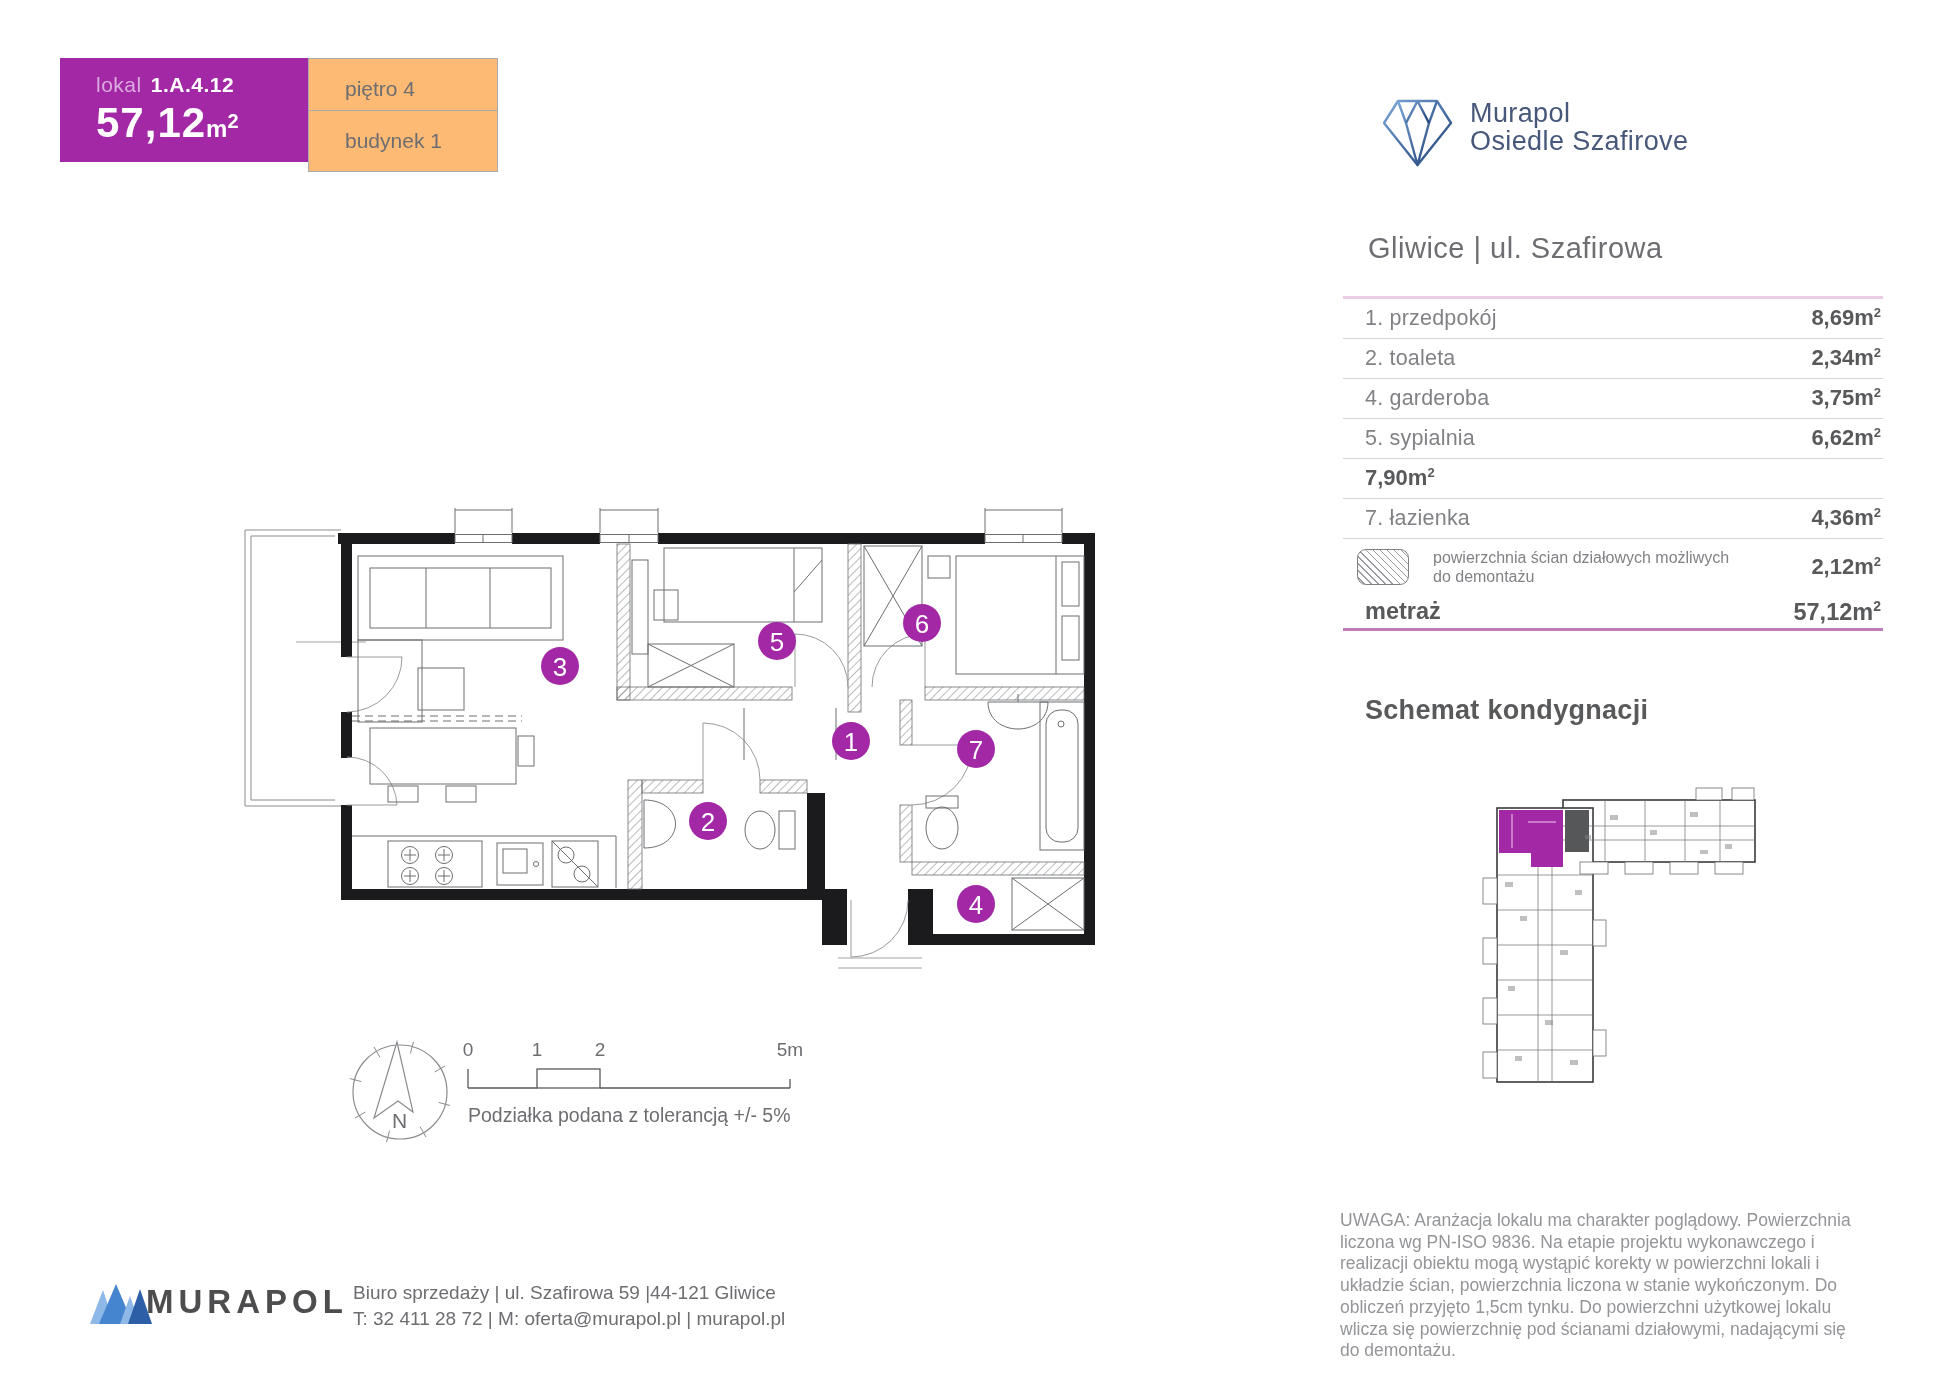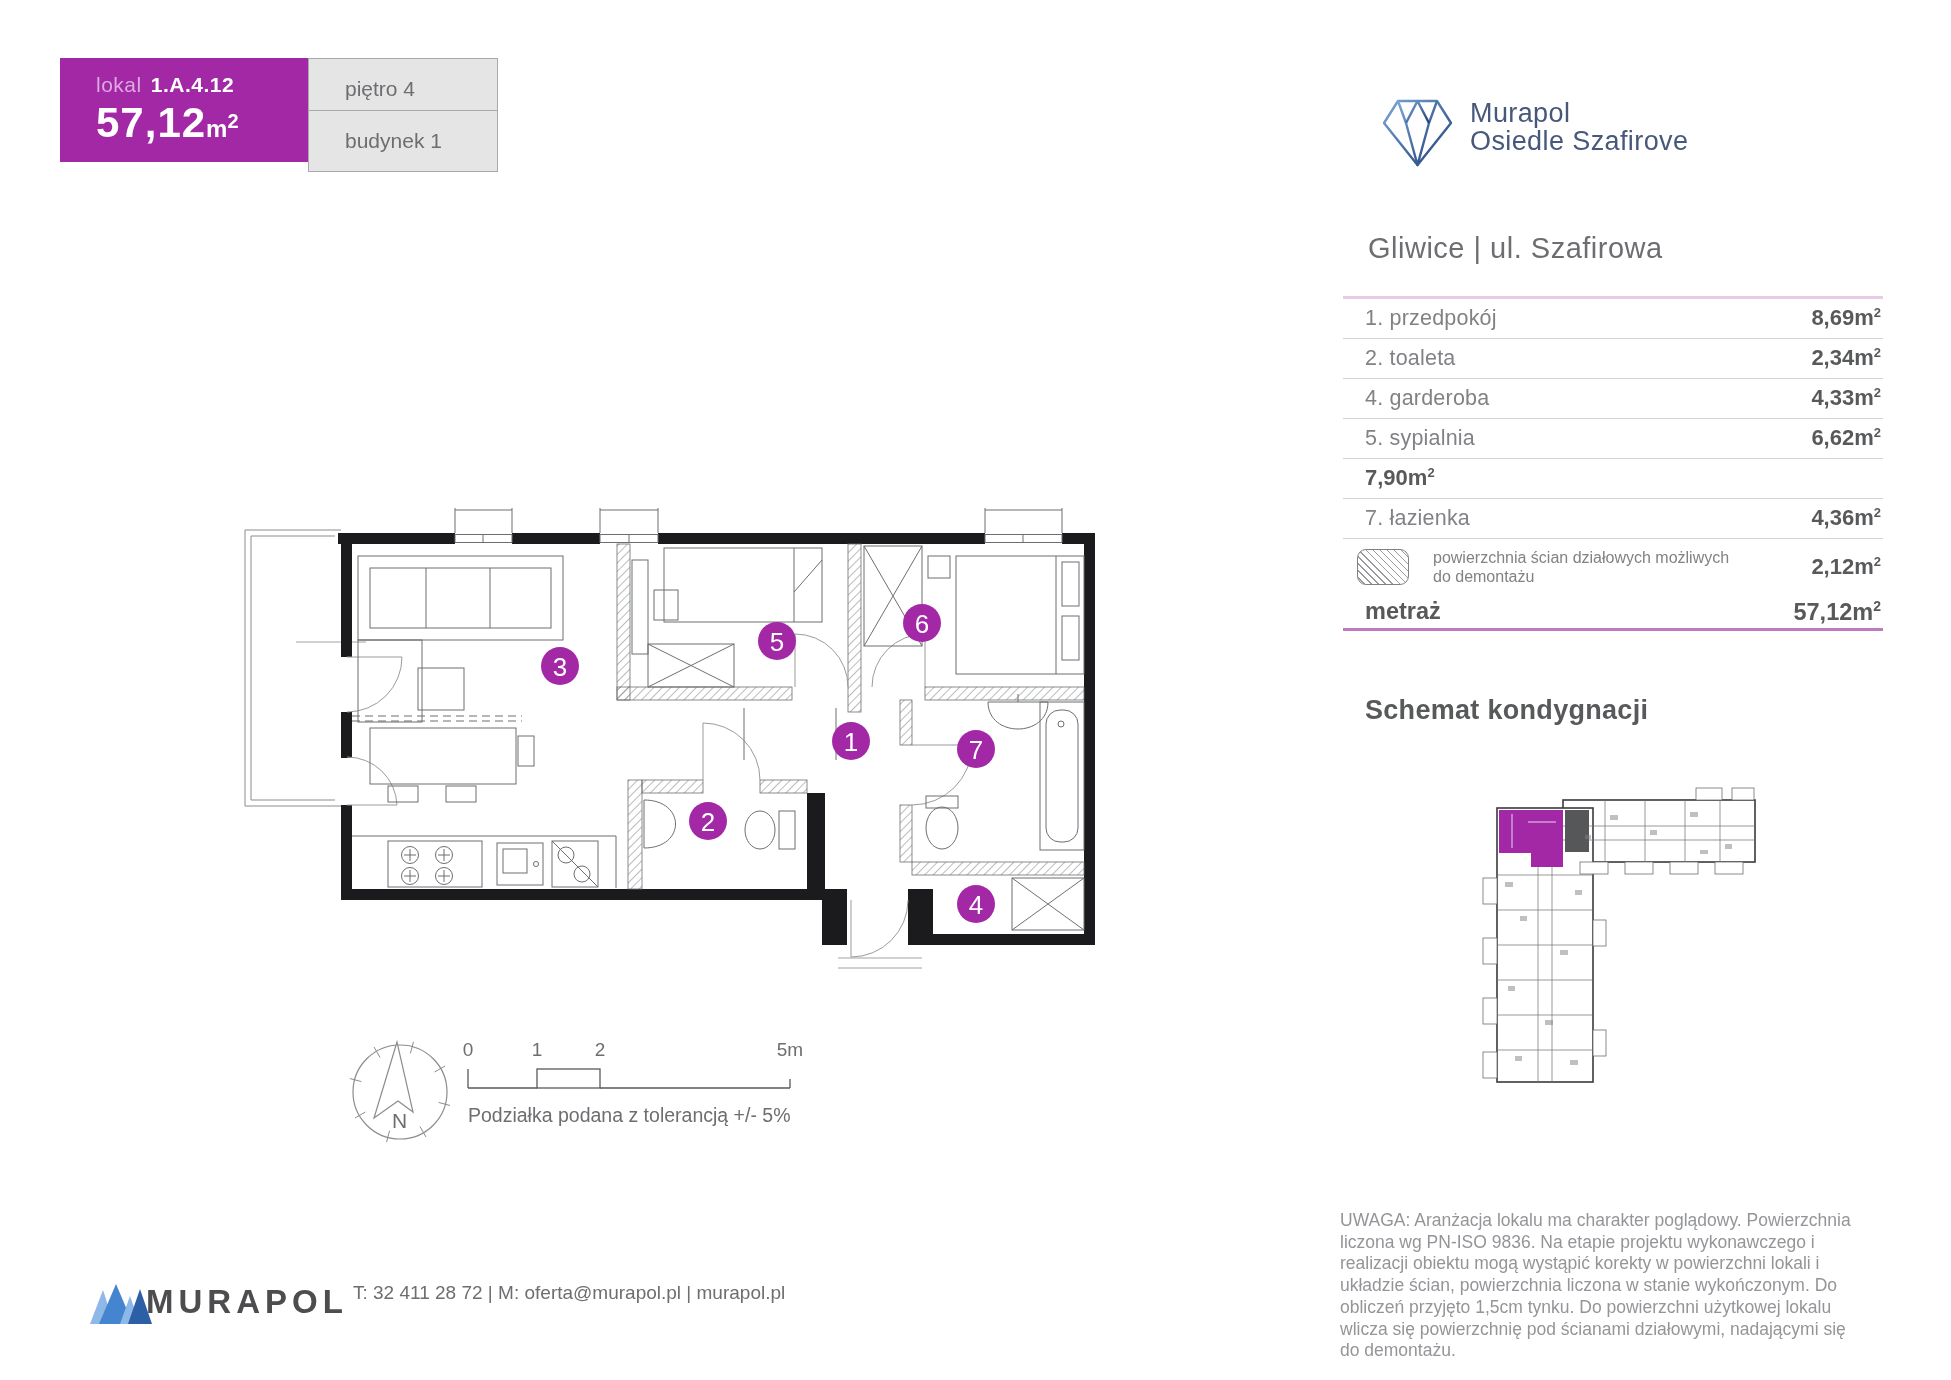--- a/index.html
+++ b/index.html
@@ -17,21 +17,21 @@
 
   
   .lokal-box{left:60px;top:58px;width:248px;height:104px;background:var(--accent);
     color:#fff;padding-left:36px;display:flex;flex-direction:column;justify-content:center;}
   .lokal-line1{font-size:21px;letter-spacing:.5px;}
   .lokal-line1 .lbl{color:#dcaade;margin-top:42px;}
   .lokal-line1 .num{color:#fff;font-weight:700;margin-left:9px;}
   .lokal-line2{display:flex;align-items:baseline;margin-top:2px;}
   .lokal-line2 .big{font-size:42px;font-weight:700;letter-spacing:1px;}
   .lokal-line2 .unit{font-size:24px;font-weight:700;}
-  .meta-box{left:308px;width:190px;height:62px;border:1px solid #a7a9ac;background:#e5e5e5;
+  .meta-box{left:308px;width:190px;height:62px;border:1px solid #a7a9ac;background:#fdba74;
     color:var(--text-mid);font-size:21px;display:flex;align-items:center;padding-left:36px;}
   .meta-floor{top:58px;}
   .meta-building{top:110px;}
 
   
   .brand-text{left:1470px;top:99px;color:var(--navy);font-size:27px;line-height:28px;font-weight:500;letter-spacing:.4px;}
   .location{left:1368px;top:232px;color:var(--text-mid);font-size:29px;letter-spacing:.5px;}
 
   
   .area-table{left:1343px;top:296px;width:540px;border-top:3px solid var(--accent-light);}
@@ -105,21 +105,21 @@
     <div class="t-row">
       <span class="t-label"><span>1.</span> <span>przedpokój</span></span>
       <span class="t-value"><span>8,69</span><span>m</span><sup>2</sup></span>
     </div>
     <div class="t-row">
       <span class="t-label"><span>2.</span> <span>toaleta</span></span>
       <span class="t-value"><span>2,34</span><span>m</span><sup>2</sup></span>
     </div>
     <div class="t-row">
       <span class="t-label"><span>4.</span> <span>garderoba</span></span>
-      <span class="t-value"><span>4,33</span><span>m</span><sup>2</sup></span>
+      <span class="t-value"><span>3,75</span><span>m</span><sup>2</sup></span>
     </div>
     <div class="t-row">
       <span class="t-label"><span>5.</span> <span>sypialnia</span></span>
       <span class="t-value"><span>6,62</span><span>m</span><sup>2</sup></span>
     </div>
     <div class="t-row">
       <span class="t-value"><span>7,90</span><span>m</span><sup>2</sup></span>
     </div>
     <div class="t-row">
       <span class="t-label"><span>7.</span> <span>łazienka</span></span>
@@ -413,16 +413,17 @@
   <div class="abs disclaimer">UWAGA: Aranżacja lokalu ma charakter poglądowy. Powierzchnia liczona wg PN-ISO 9836. Na etapie projektu wykonawczego i realizacji obiektu mogą wystąpić korekty w powierzchni lokali i układzie ścian, powierzchnia liczona w stanie wykończonym. Do obliczeń przyjęto 1,5cm tynku. Do powierzchni użytkowej lokalu wlicza się powierzchnię pod ścianami działowymi, nadającymi się do demontażu.</div>
 
   <svg class="abs" style="left:90px;top:1282px;" width="64" height="42" viewBox="0 0 64 42">
     <polygon points="0,42 13,8 24,42" style="fill:var(--blue1)"></polygon>
     <polygon points="9,42 26,2 43,42" style="fill:var(--blue2)"></polygon>
     <polygon points="30,42 40,14 50,42" style="fill:var(--blue1)"></polygon>
     <polygon points="38,42 50,7 62,42" style="fill:var(--blue3)"></polygon>
   </svg>
   <div class="abs footer-brand">MURAPOL</div>
   <div class="abs footer-contact">
+    <div>Biuro sprzedaży | ul. Szafirowa 59 |44-121 Gliwice</div>
     <div>T: 32 411 28 72 | M: oferta@murapol.pl | murapol.pl</div>
   </div>
 
 </div>
 
 </body></html>

